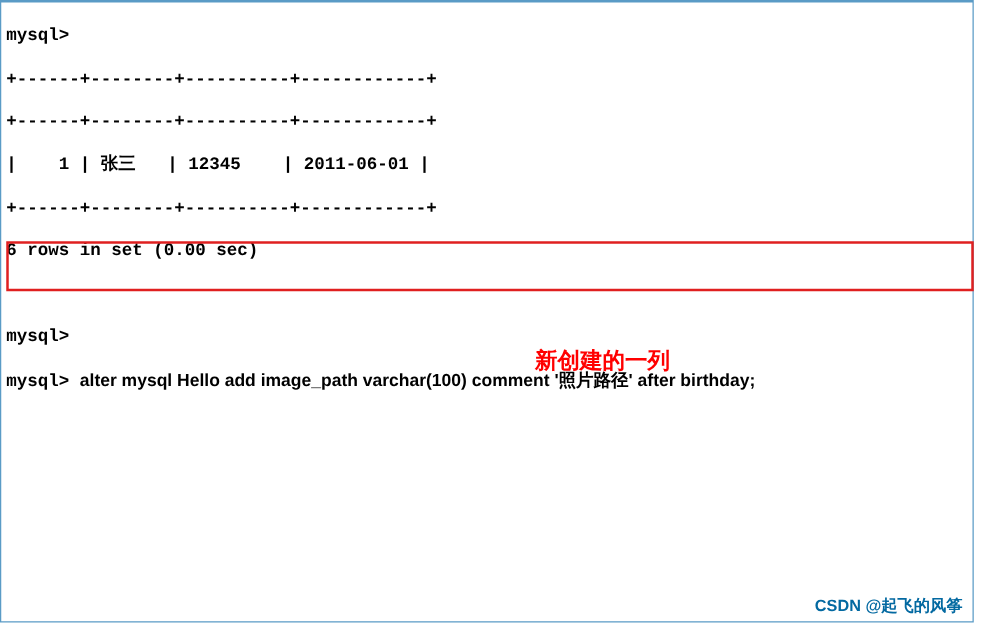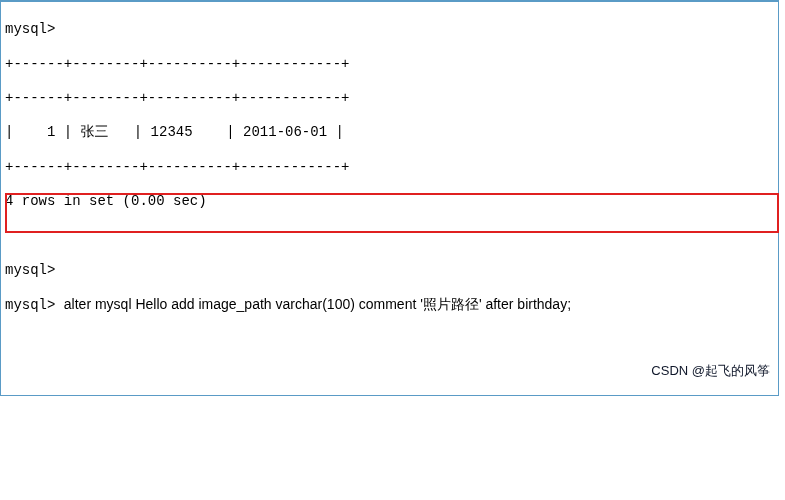--- a/index.html
+++ b/index.html
@@ -10,71 +10,73 @@
     background: #ffffff;
     width: 785px;
     height: 500px;
     overflow: hidden;
     position: relative;
   }
   .term {
     border: 1px solid #5a9bc6;
     border-top-width: 2px;
     width: 779px;
-    height: 396px;
+    height: 498px;
     padding: 2px 4px 0 4px;
     box-sizing: border-box;
     white-space: pre;
     line-height: 17.2px;
     color: #000;
     position: relative;
+    font-weight: bold;
   }
   .line { white-space: pre; font-family: "Courier New", "SimSun", monospace; }
   .cjk { font-family: "SimSun","NSimSun",sans-serif; }
   .red-box {
     position: absolute;
     border: 2px solid #e02020;
     pointer-events: none;
   }
   .red-text {
     position: absolute;
     color: #ff0000;
     font-family: "SimSun","Microsoft YaHei",sans-serif;
     font-size: 18px;
     pointer-events: none;
   }
   .watermark {
     position: absolute;
     right: 8px;
-    bottom: 16px;
-    color: #0f172a;
+    bottom: 4px;
+    color: #0369a1;
     font-family: "Microsoft YaHei","SimSun",sans-serif;
     font-size: 13px;
     pointer-events: none;
   }
 </style>
 </head>
 <body>
 
 <div class="term">
 <div class="line"><span>mysql&gt;</span></div>
 <div class="line">+------+--------+----------+------------+</div>
 <div class="line">+------+--------+----------+------------+</div>
 <div class="line">|    1 | 张三   | 12345    | 2011-06-01 |</div>
 <div class="line">+------+--------+----------+------------+</div>
-<div class="line">4 rows in set (0.00 sec)</div>
+<div class="line">6 rows in set (0.00 sec)</div>
 <div class="line"> </div>
 <div class="line"><span>mysql&gt;</span></div>
 <div class="line"><span>mysql&gt;</span> <span class="cjk">alter mysql Hello add image_path varchar(100) comment '照片路径' after birthday;</span></div>
 
 
 
 
 
 
 
 
 
 
 
 <div class="red-box" style="left:4px; top:191px; width:770px; height:36px;"></div>
+<div class="red-text" style="left:427px; top:278px;">新创建的一列</div>
 <div class="watermark">CSDN @起飞的风筝</div>
 </div>
 
 </body></html>

